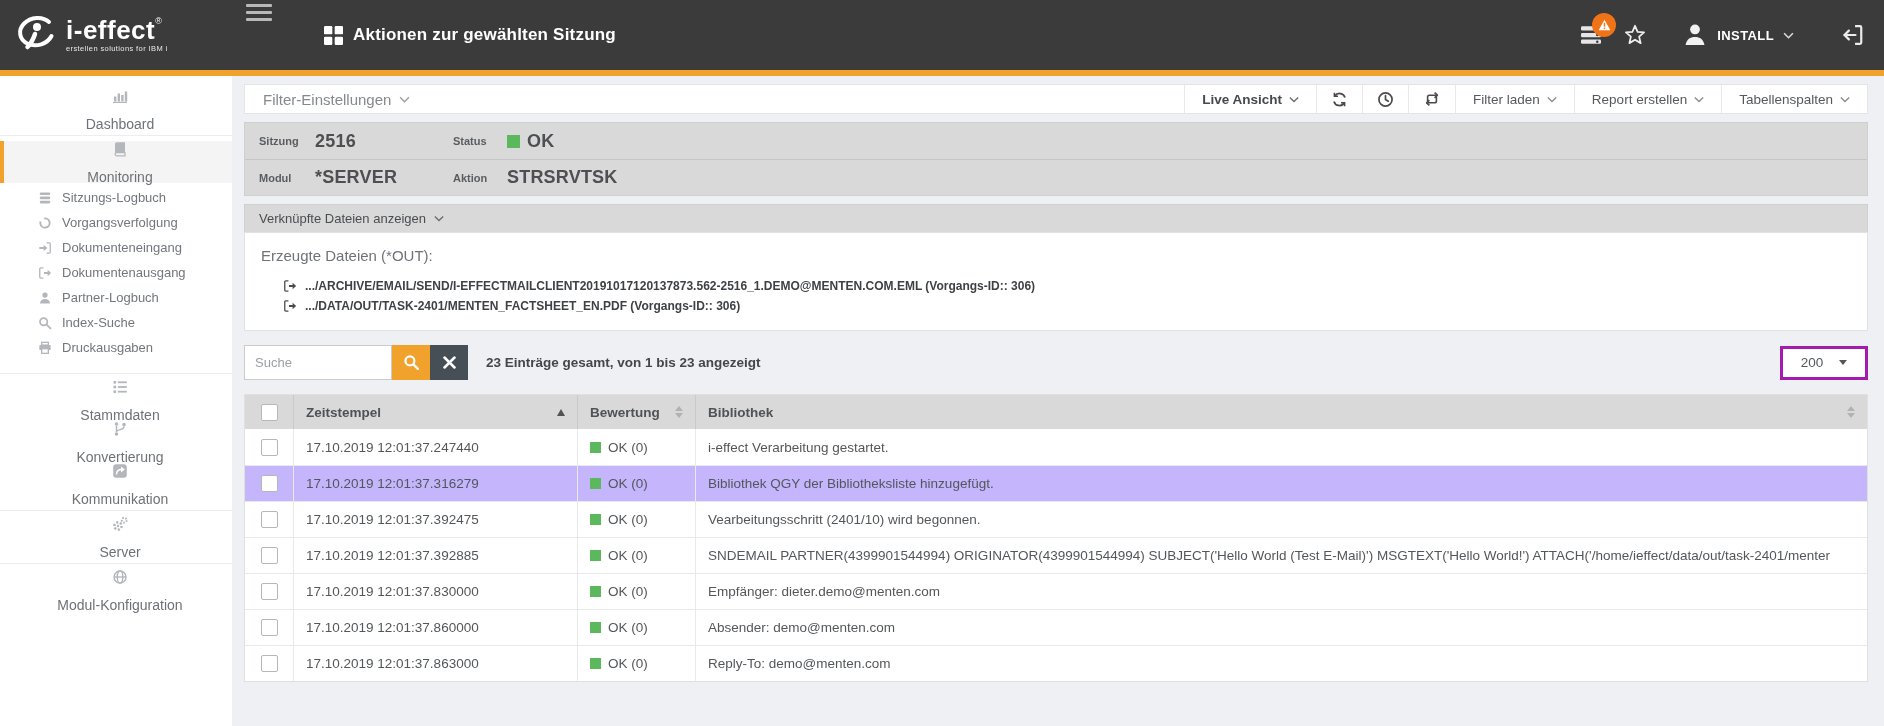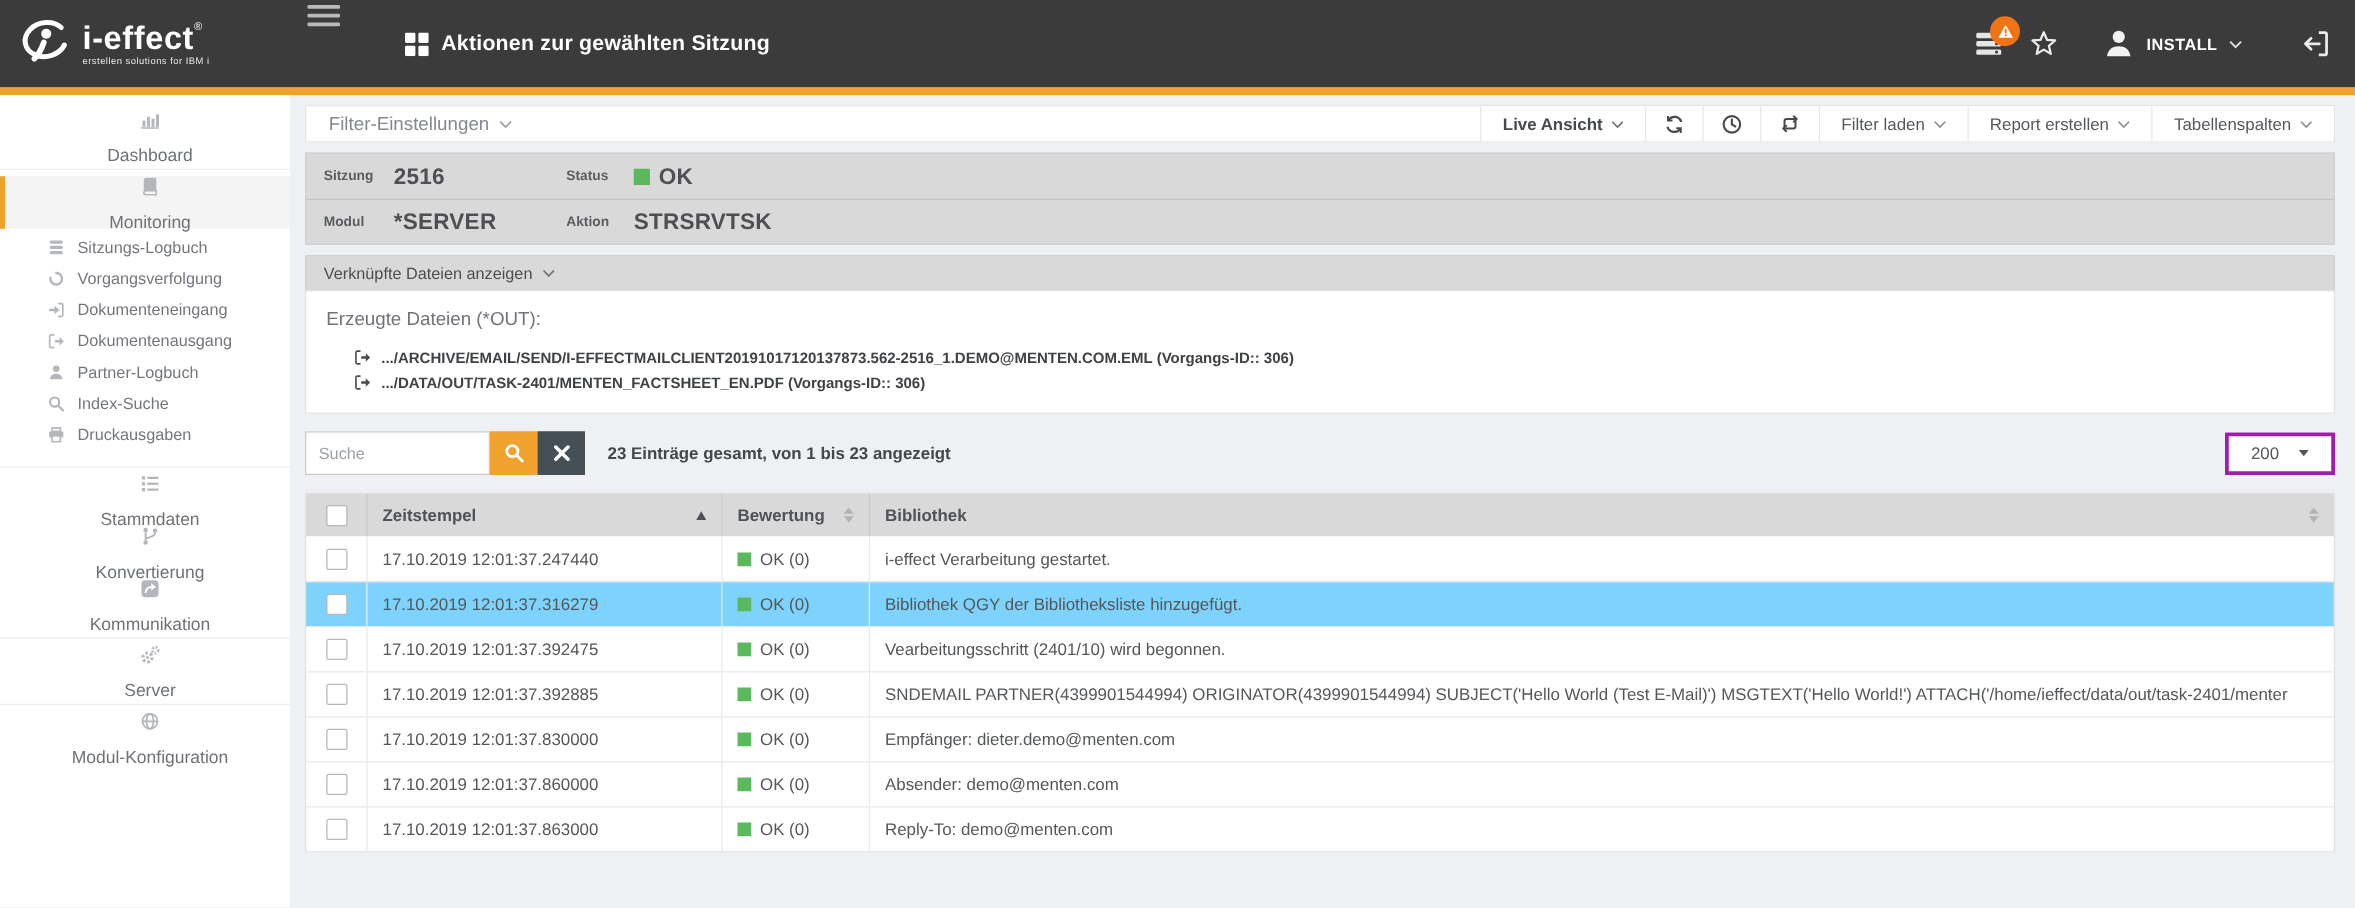--- a/index.html
+++ b/index.html
@@ -91,21 +91,21 @@
   
   .grid-table { background:#fff; border:1px solid #e0e0e0; }
   .trow { display:grid; grid-template-columns:48px 284px 118px auto; align-items:center; height:36px; }
   .thead { background:#d9d9d9; height:34px; }
   .thead .tcell { font-weight:bold; color:#4f5256; }
   .tcell { padding:0 12px; font-size:13.5px; color:#54575a; white-space:nowrap; overflow:hidden;
            display:flex; align-items:center; gap:8px; height:100%; border-left:1px solid #e9e9e9; }
   .thead .tcell { border-left:1px solid #c9c9c9; }
   .tcell:first-child, .thead .tcell:first-child { border-left:none; justify-content:center; padding:0; }
   .trow + .trow { border-top:1px solid #e9e9e9; }
-  .trow:nth-child(2) { background:#7dd3fc; }
+  .trow:nth-child(2) { background:#c4b5fd; }
   .checkbox { width:17px; height:17px; background:#fff; border:1px solid #b7b7b7; border-radius:2px; cursor:pointer; }
   .sort-asc { width:0; height:0; border-left:4.5px solid transparent; border-right:4.5px solid transparent;
               border-bottom:7px solid #4f5256; margin-left:auto; }
   .sort-both { margin-left:auto; display:flex; flex-direction:column; gap:2px; }
   .sort-both i { display:block; width:0; height:0; border-left:4px solid transparent; border-right:4px solid transparent; }
   .sort-both .up { border-bottom:5px solid #b2b2b2; }
   .sort-both .dn { border-top:5px solid #b2b2b2; }
   .rating { display:flex; align-items:center; gap:7px; }
   .rsq { width:11px; height:11px; background:#5cb85c; flex:none; }
   .msg { font-size:13.5px; }

